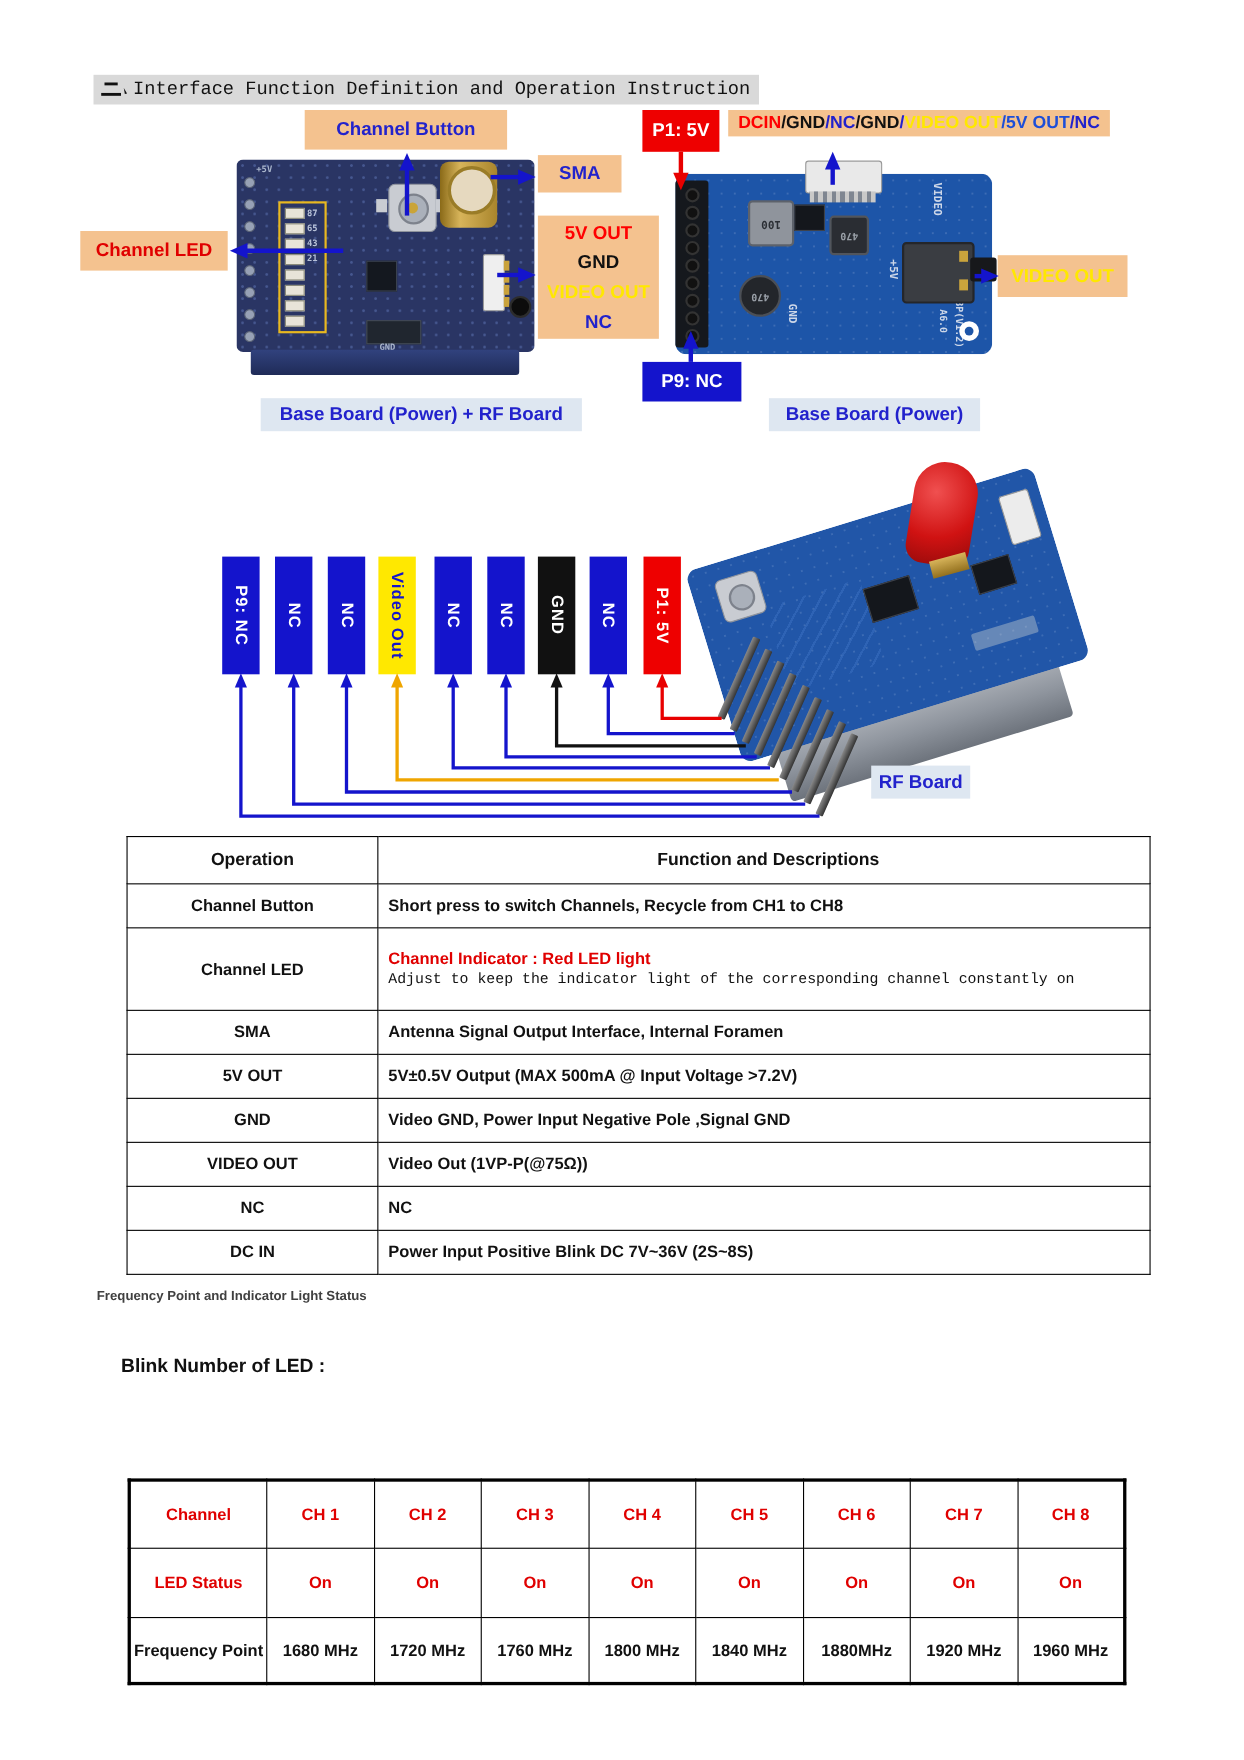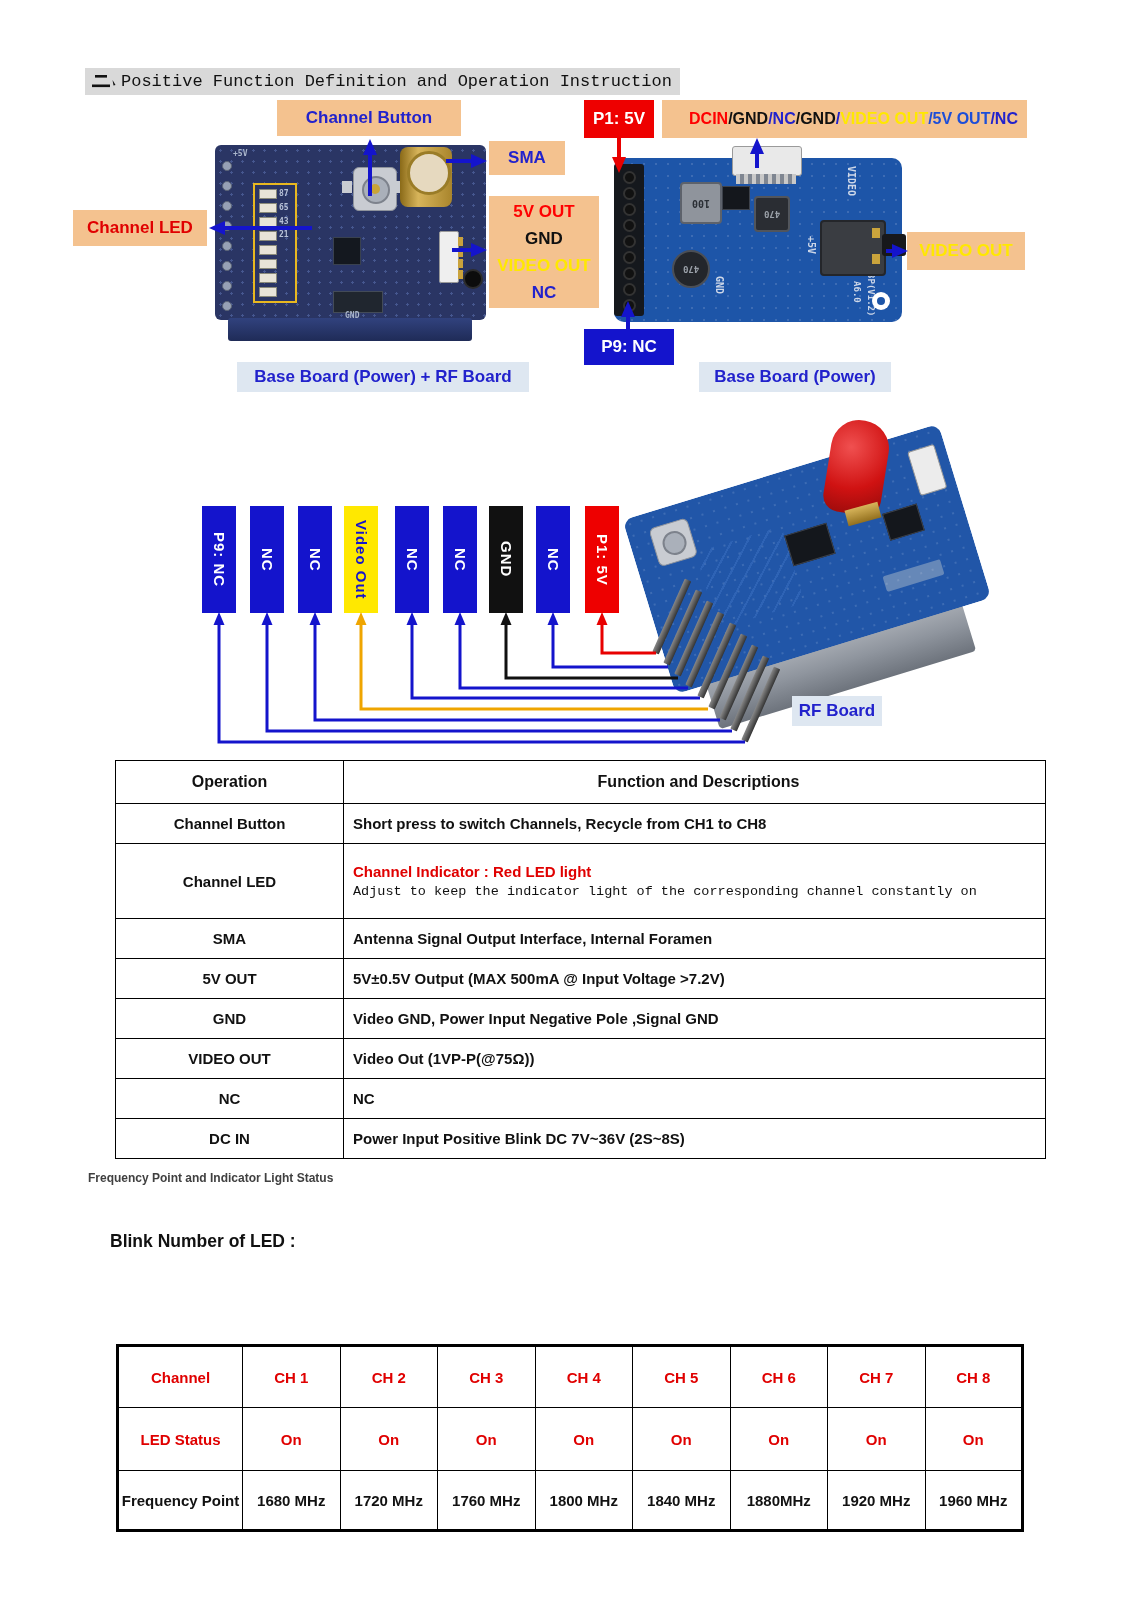--- a/index.html
+++ b/index.html
@@ -15,23 +15,23 @@
        font-weight:bold;font-size:17px;text-align:center;}
   .peach{background:#f4c28f;color:#2222cc;}
   .caption{background:#dee7f1;color:#2222cc;}
   .redbox{background:#ee0000;color:#ffffff;}
   .bluebox{background:#1414cc;color:#ffffff;}
   
   #out-stack{left:489px;top:196px;width:110px;height:112px;background:#f4c28f;
              display:flex;flex-direction:column;align-items:center;justify-content:center;}
   #out-stack div{font-weight:bold;font-size:17px;line-height:27px;}
   
-  #dcin{left:662px;top:100px;width:347px;height:38px;background:#f4c28f;
+  #dcin{left:662px;top:100px;width:347px;height:24px;background:#f4c28f;
         display:flex;align-items:center;justify-content:center;font-weight:bold;font-size:16px;
-        white-space:nowrap;padding-left:18px;}
+        white-space:nowrap;}
   
   .pcb{position:absolute;border-radius:6px;}
   .dots{background-image:radial-gradient(#46578f 1.1px, transparent 1.3px);background-size:11px 11px;}
   .dots2{background-image:radial-gradient(#3d6cb4 1.1px, transparent 1.3px);background-size:12px 12px;}
   .silk{position:absolute;color:#cfd8ea;font-size:8px;font-weight:bold;font-family:"DejaVu Sans Mono",monospace;}
   .vtext{writing-mode:vertical-rl;}
   .pad{position:absolute;width:8px;height:8px;border-radius:50%;background:#97a1b5;border:1px solid #5c6577;}
   .ledchip{position:absolute;width:16px;height:8px;background:#e8e4d8;border:1px solid #8a8a7a;}
   .hole{position:absolute;width:9px;height:9px;border-radius:50%;background:#111;border:2px solid #333;}
   
@@ -68,21 +68,21 @@
 <body>
 
 <div id="page">
 
   <div id="title" class="abs">
     <svg width="26" height="20" viewBox="0 0 26 20">
       <rect x="4" y="4" width="12" height="2.6" fill="#111"></rect>
       <rect x="1" y="13.5" width="18" height="2.6" fill="#111"></rect>
       <path d="M21.5 9 L24.5 14 L22.5 14.5 Z" fill="#111"></path>
     </svg>
-    <span>Positive Function Definition and Operation Instruction</span>
+    <span>Interface Function Definition and Operation Instruction</span>
   </div>
 
   <div class="pcb dots abs" id="left-board" style="left:215px;top:145px;width:271px;height:175px;background-color:#2a3564;">
 
     <div class="pad" style="left:7px;top:16px;"></div>
       <div class="pad" style="left:7px;top:36px;"></div>
     <div class="pad" style="left:7px;top:56px;"></div>
       <div class="pad" style="left:7px;top:76px;"></div>
     <div class="pad" style="left:7px;top:96px;"></div>
       <div class="pad" style="left:7px;top:116px;"></div>

